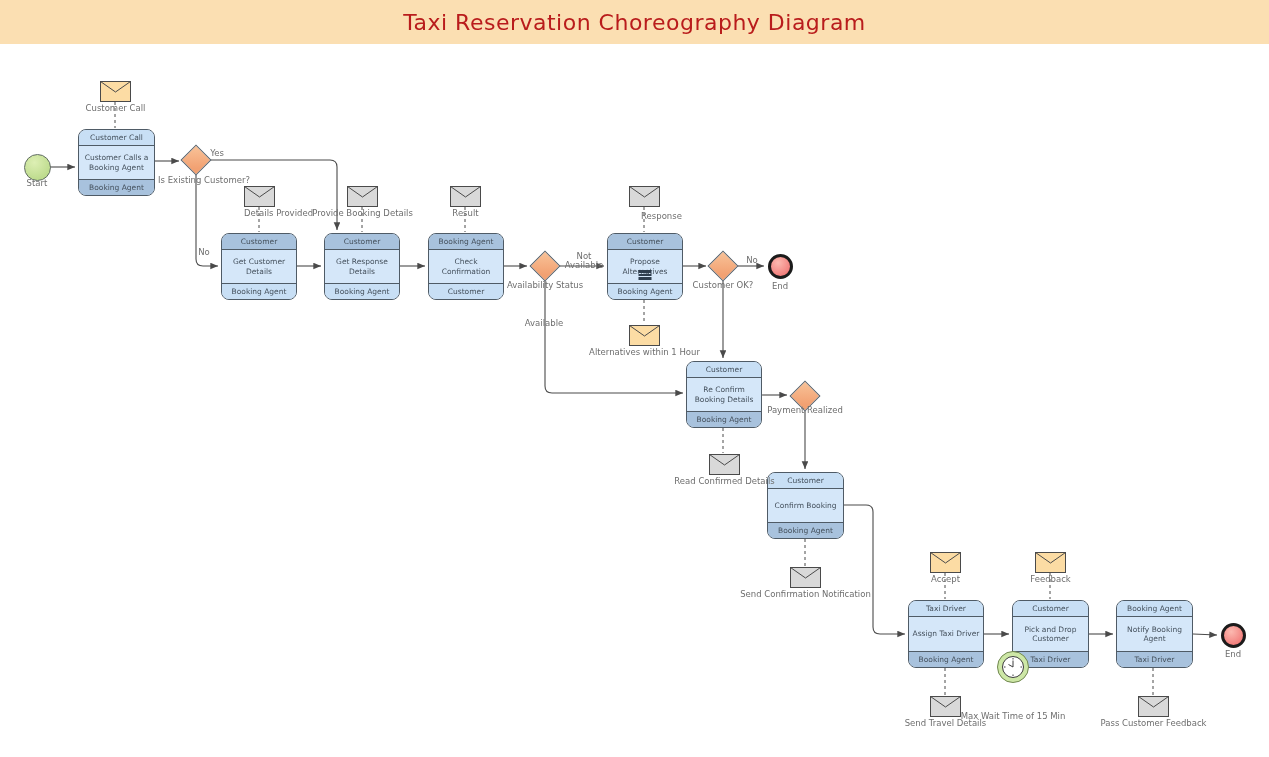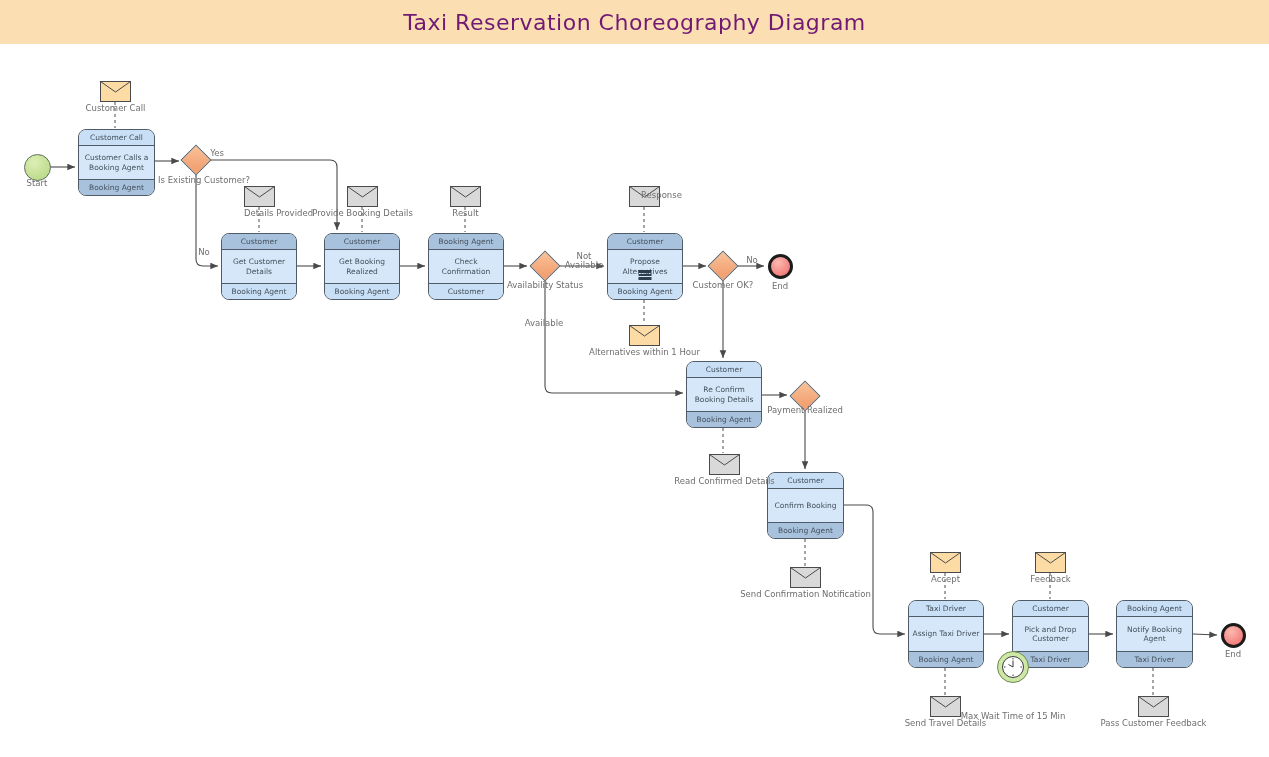--- a/index.html
+++ b/index.html
@@ -1,19 +1,19 @@
 <!DOCTYPE html>
 <html><head>
 <meta charset="utf-8">
 <style>
   html,body{margin:0;padding:0;background:#fff;}
   body{font-family:"DejaVu Sans","Liberation Sans",sans-serif;}
   .canvas{position:relative;width:1269px;height:757px;background:#ffffff;overflow:hidden;}
   .banner{position:absolute;left:0;top:0;width:1269px;height:44px;background:#fbdfb2;
-          display:flex;align-items:center;justify-content:center;color:#701a75;font-size:22px;letter-spacing:.5px;}
+          display:flex;align-items:center;justify-content:center;color:#b91c1c;font-size:22px;letter-spacing:.5px;}
   #edges{position:absolute;left:0;top:0;width:1269px;height:757px;}
   .task{position:absolute;border:1px solid #4f5b66;border-radius:8px;background:#d5e7f9;
         display:flex;flex-direction:column;overflow:hidden;box-sizing:border-box;}
   .band{font-size:7.5px;color:#44505c;text-align:center;display:flex;align-items:center;justify-content:center;line-height:1;}
   .band.top{height:15px;border-bottom:1px solid #4f5b66;}
   .band.bottom{height:15px;border-top:1px solid #4f5b66;}
   .mid{flex:1;font-size:7.5px;color:#44505c;display:flex;flex-direction:column;align-items:center;justify-content:center;
        text-align:center;padding:1px 3px;line-height:1.25;position:relative;}
   .shade-light{background:#c8dff5;}
   .shade-dark{background:#a8c2dd;}
@@ -93,21 +93,21 @@
       <div class="task" style="left: 221px; top: 233px; width: 76px; height: 67px;">
         <div class="band top shade-dark">Customer</div>
         <div class="mid">
           <span>Get Customer Details</span>
         </div>
         <div class="band bottom shade-light">Booking Agent</div>
       </div>
       <div class="task" style="left: 324px; top: 233px; width: 76px; height: 67px;">
         <div class="band top shade-dark">Customer</div>
         <div class="mid">
-          <span>Get Booking Realized</span>
+          <span>Get Response Details</span>
         </div>
         <div class="band bottom shade-light">Booking Agent</div>
       </div>
       <div class="task" style="left: 428px; top: 233px; width: 76px; height: 67px;">
         <div class="band top shade-dark">Booking Agent</div>
         <div class="mid">
           <span>Check Confirmation</span>
         </div>
         <div class="band bottom shade-light">Customer</div>
       </div>
@@ -175,21 +175,21 @@
       <div class="lbl" style="left: 362.5px; top: 209px;">Provide Booking Details</div>
       <div class="envelope" style="left: 450px; top: 186px;"><svg width="31" height="21" viewBox="0 0 31 21">
           <rect x="0.5" y="0.5" width="30" height="20" fill="#d9d9d9" stroke="#4a4a4a"></rect>
           <path d="M0.5,0.5 L15.5,11 L30.5,0.5" fill="none" stroke="#4a4a4a"></path>
         </svg></div>
       <div class="lbl" style="left: 465.5px; top: 209px;">Result</div>
       <div class="envelope" style="left: 629px; top: 186px;"><svg width="31" height="21" viewBox="0 0 31 21">
           <rect x="0.5" y="0.5" width="30" height="20" fill="#d9d9d9" stroke="#4a4a4a"></rect>
           <path d="M0.5,0.5 L15.5,11 L30.5,0.5" fill="none" stroke="#4a4a4a"></path>
         </svg></div>
-      <div class="lbl" style="left: 644.5px; top: 191px; padding-left: 34px;">Response</div>
+      <div class="lbl" style="left: 644.5px; top: 212px; padding-left: 34px;">Response</div>
       <div class="envelope" style="left: 629px; top: 325px;"><svg width="31" height="21" viewBox="0 0 31 21">
           <rect x="0.5" y="0.5" width="30" height="20" fill="#fcdca4" stroke="#4a4a4a"></rect>
           <path d="M0.5,0.5 L15.5,11 L30.5,0.5" fill="none" stroke="#4a4a4a"></path>
         </svg></div>
       <div class="lbl" style="left: 644.5px; top: 348px;">Alternatives within 1 Hour</div>
       <div class="envelope" style="left: 709px; top: 454px;"><svg width="31" height="21" viewBox="0 0 31 21">
           <rect x="0.5" y="0.5" width="30" height="20" fill="#d9d9d9" stroke="#4a4a4a"></rect>
           <path d="M0.5,0.5 L15.5,11 L30.5,0.5" fill="none" stroke="#4a4a4a"></path>
         </svg></div>
       <div class="lbl" style="left: 724.5px; top: 477px;">Read Confirmed Details</div>

